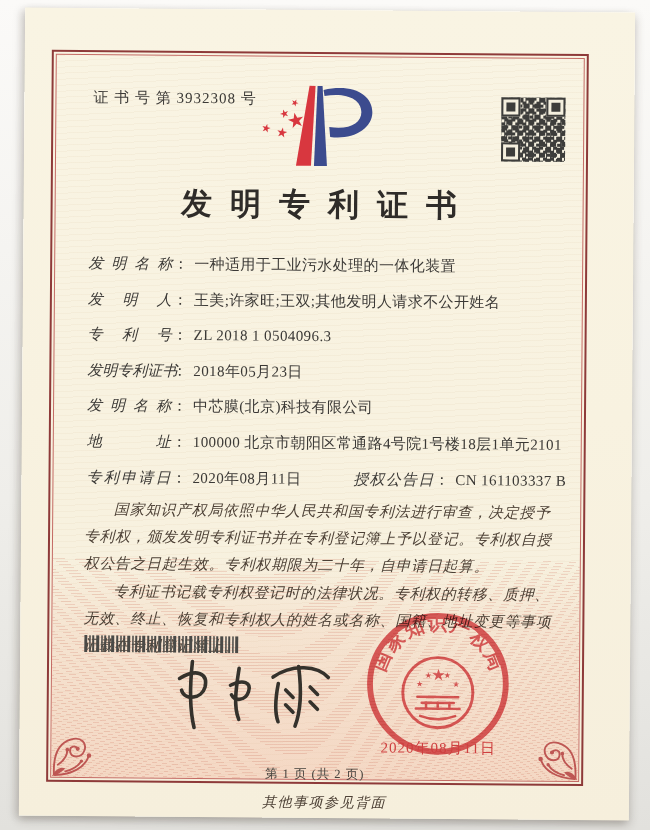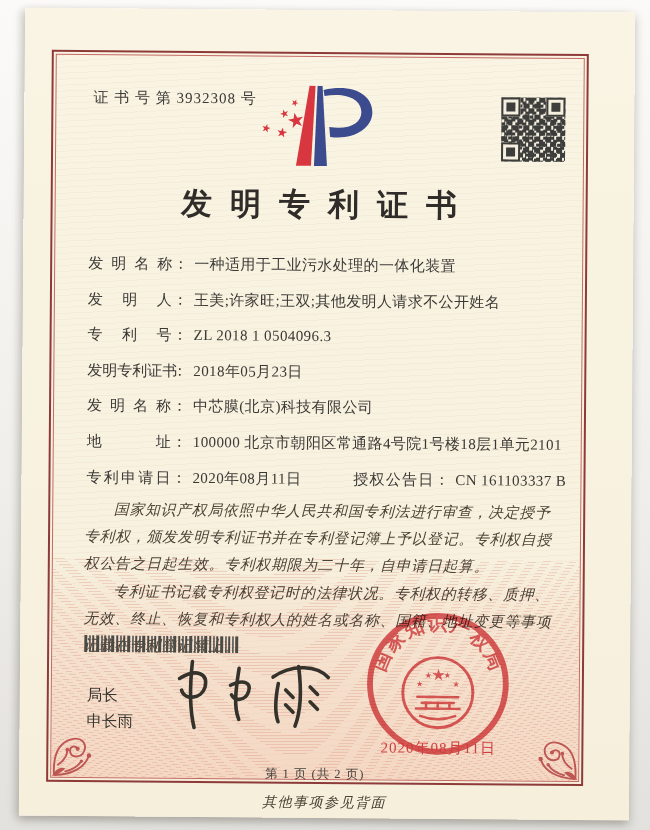--- a/index.html
+++ b/index.html
@@ -43,21 +43,21 @@
   }
   .qf{position:absolute;width:15px;height:15px;border:2.5px solid #3d3d3b;background:#f4efde;}
   .qf::after{content:"";position:absolute;inset:3px;background:#3d3d3b;}
   .qf.tl{left:0;top:0;} .qf.tr{right:0;top:0;} .qf.bl{left:0;bottom:0;}
   .title{
     position:absolute;left:0;right:0;top:130px;text-align:center;
     font-size:31px;font-weight:bold;color:#2f2c29;letter-spacing:18px;text-indent:18px;
   }
   .fields{position:absolute;left:36px;right:26px;top:202px;font-size:15px;color:#3b3936;}
   .frow{height:35.6px;white-space:nowrap;}
-  .flabel{display:inline-block;width:84px;text-align:justify;text-align-last:justify;vertical-align:top;}
+  .flabel{display:inline-block;width:84px;text-align:justify;text-align-last:justify;vertical-align:top;font-style:italic;}
   .fcolon{margin:0 6px 0 1px;}
   .fvalue{letter-spacing:0.4px;}
   .fpair2{margin-left:52px;}
   .fpair2 .flabel{width:80px;}
   .body-text{
     position:absolute;left:34px;right:28px;top:444px;
     font-size:14.8px;line-height:1.84;color:#4d4136;font-style:italic;letter-spacing:0.8px;
   }
   .body-text p{margin:0;text-indent:2em;}
   .barcode{position:absolute;left:35px;top:583px;width:155px;height:17px;}
@@ -211,24 +211,20 @@
           <rect x="129" width="1.5" height="17"></rect>
           <rect x="132" width="2" height="17"></rect>
           <rect x="136" width="3" height="17"></rect>
         <rect x="141" width="1.5" height="17"></rect>
           <rect x="144" width="2" height="17"></rect>
           <rect x="148" width="1.5" height="17"></rect>
           <rect x="151" width="3" height="17"></rect>
       </g>
     </svg>
 
-    <div class="signer">
-      <div>局长</div>
-      <div>申长雨</div>
-    </div>
 
     <svg class="signature" viewBox="0 0 160 80">
       <g fill="none" stroke="#35322c" stroke-width="3.4" stroke-linecap="round">
         <path d="M22,10 C20,30 19,52 24,72"></path>
         <path d="M10,26 C26,16 37,21 34,34 C31,45 15,47 12,37"></path>
         <path d="M66,16 C63,36 61,52 66,64"></path>
         <path d="M58,32 C70,26 78,29 75,38 C72,47 62,47 59,41"></path>
         <path d="M98,24 C116,11 140,13 150,24"></path>
         <path d="M122,14 C125,36 125,54 119,70"></path>
         <path d="M103,30 C100,46 100,58 103,66"></path>

